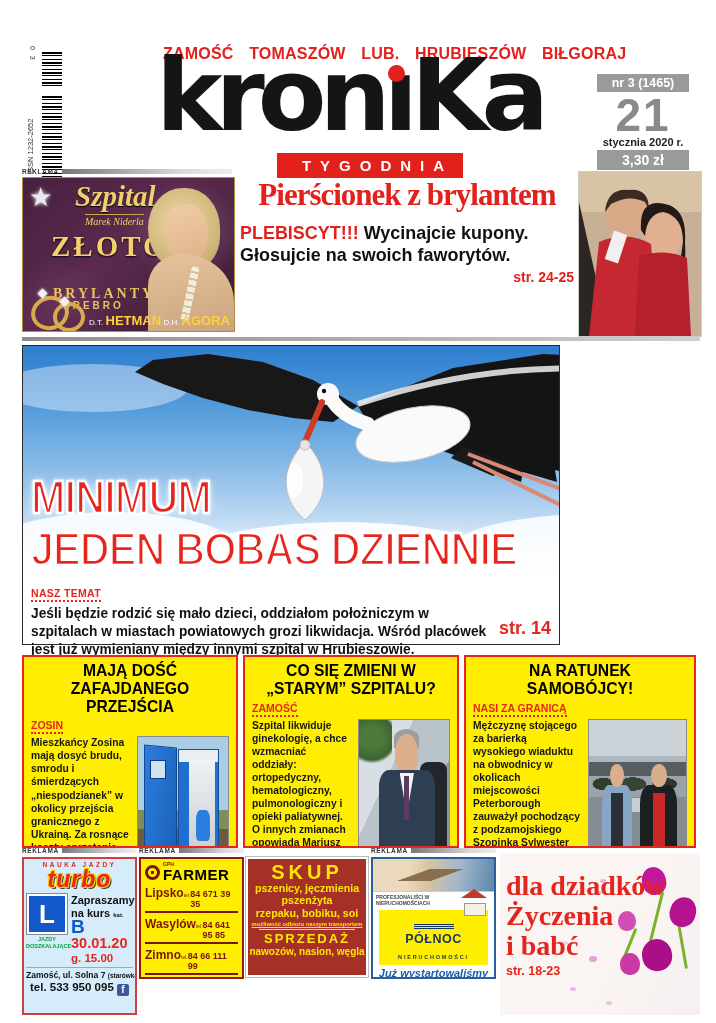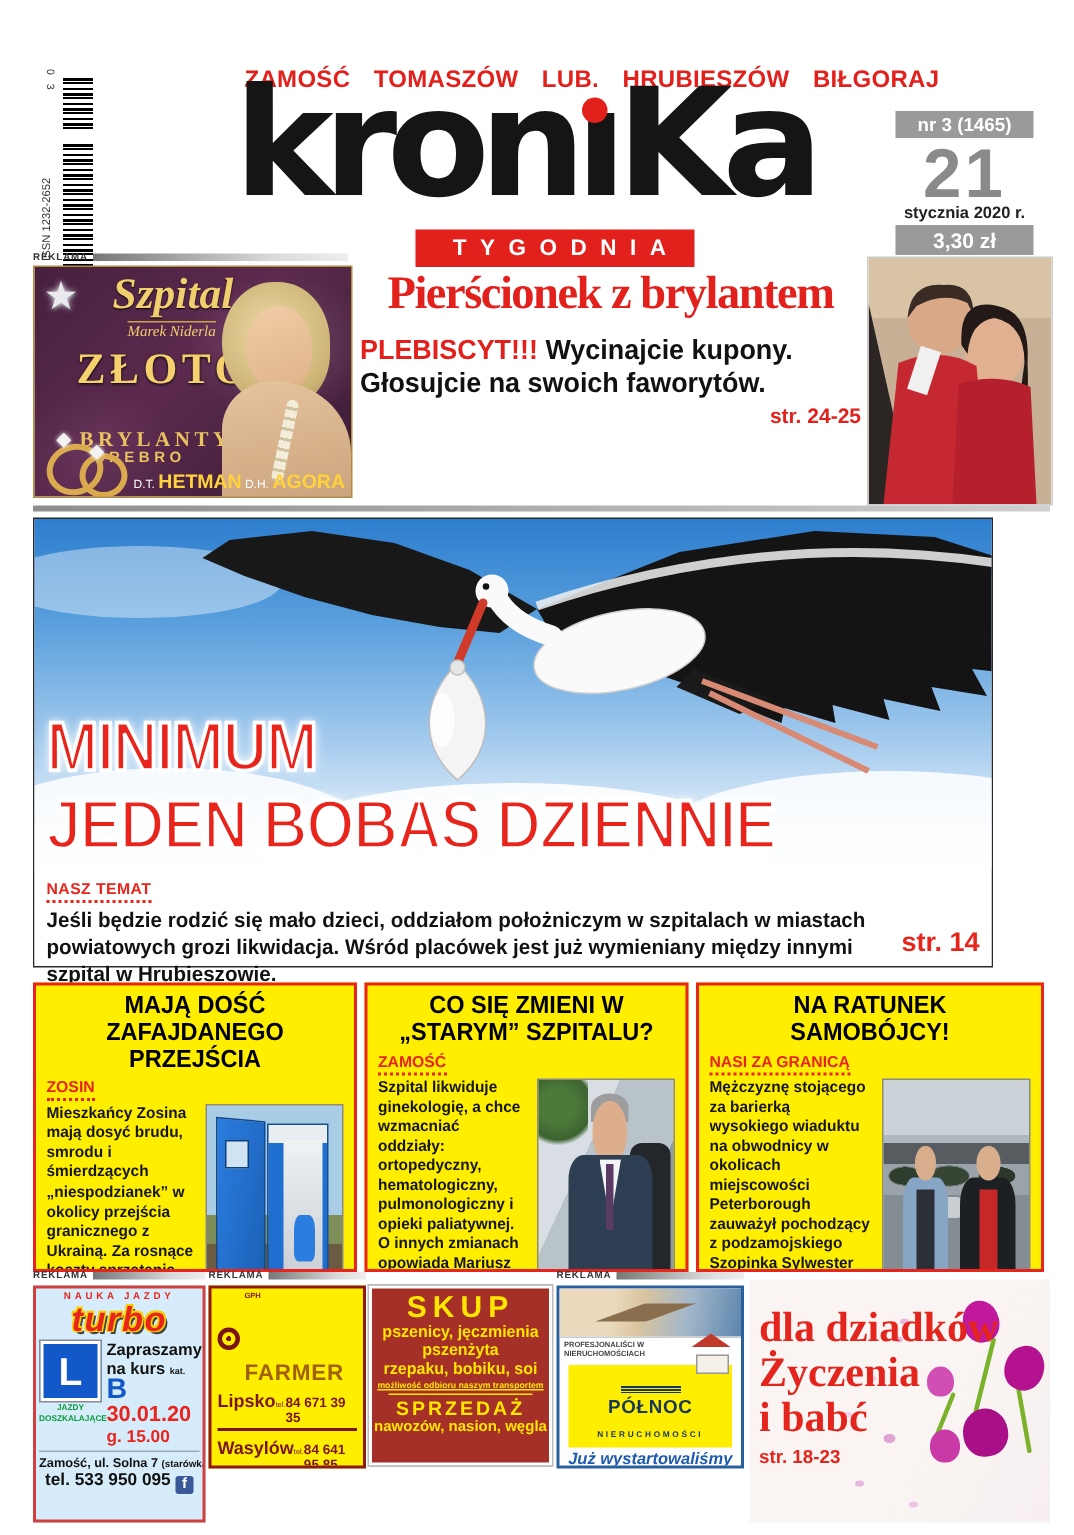--- a/index.html
+++ b/index.html
@@ -67,21 +67,21 @@
   .promo-sub{font-family:"Liberation Serif",serif;font-size:29px;color:#1d1d1d;text-align:center;line-height:1.05;}
   .promo-text{font-size:18.5px;font-weight:bold;line-height:1.22;margin-top:10px;color:#111;transform:scaleX(.97);transform-origin:left;}
   .promo-text .lead{color:#e2201c;}
   .promo-page{text-align:right;color:#e2201c;font-weight:bold;font-size:14px;margin-top:2px;}
 
   .couple{left:578px;top:171px;width:122px;height:164px;overflow:hidden;border:1px solid #ccc;}
 
   .top-divider{left:22px;top:337px;width:678px;height:4px;background:linear-gradient(to right,#8d8d8d,#cfcfcf);}
 
   
-  .banner{left:22px;top:345px;width:640px;height:300px;border:1px solid #2a2a2a;box-sizing:border-box;background:#fff;}
+  .banner{left:22px;top:345px;width:538px;height:300px;border:1px solid #2a2a2a;box-sizing:border-box;background:#fff;}
   .banner-sky{position:absolute;left:0;top:0;right:0;height:234px;overflow:hidden;
     background:linear-gradient(to bottom,#2d7ecf,#5aa0dd 30%,#9cc6ec 60%,#e8f2fb 90%,#f8fbff);}
   .banner-sky svg{position:absolute;left:0;top:0;}
   .headline{position:absolute;left:8px;font-weight:bold;color:#e8251d;white-space:nowrap;
     font-size:46px;line-height:1;letter-spacing:-1px;
     -webkit-text-stroke:2.5px #fff;
     text-shadow:0 0 5px rgba(255,255,255,.95),0 0 9px rgba(255,255,255,.8);
     transform:scaleX(.9);transform-origin:left;}
   .hl1{top:128px;}
   .hl2{top:180px;}
@@ -146,21 +146,21 @@
   .turbo-addr{font-size:8.5px;font-weight:bold;border-top:1px solid #9ab;margin-top:3px;padding-top:2px;white-space:nowrap;}
   .turbo-addr .note{font-size:6.5px;}
   .turbo-phone{font-size:11.5px;font-weight:bold;margin-top:1px;}
   .fb-icon{display:inline-block;width:12px;height:12px;background:#3b5998;color:#fff;font-size:10px;font-weight:bold;border-radius:2px;line-height:12px;vertical-align:-2px;}
 
   .farmer{left:139px;top:857px;width:105px;height:122px;background:#ffee00;border:2px solid #8d1a13;padding:3px 4px;}
   .farmer-head{display:flex;align-items:center;gap:3px;}
   .farmer-circle{width:15px;height:15px;border-radius:50%;border:3px solid #7a150d;box-sizing:border-box;background:radial-gradient(circle,#7a150d 25%,#ffee00 28%);}
   .farmer-brandcol{line-height:1;}
   .farmer-gph{font-size:5px;font-weight:bold;color:#7a150d;}
-  .farmer-brand{font-size:15px;font-weight:bold;color:#a16207;letter-spacing:0.5px;margin-top:41px;}
+  .farmer-brand{font-size:15px;font-weight:bold;color:#000000;letter-spacing:0.5px;}
   .farmer-row{display:flex;align-items:baseline;justify-content:space-between;border-bottom:2px solid #7a150d;padding:4px 0 2px;}
   .f-name{font-size:12px;font-weight:bold;color:#7a150d;}
   .f-tel{font-size:5px;color:#7a150d;}
   .f-phone{font-size:9px;font-weight:bold;color:#7a150d;}
 
   .skup{left:246px;top:857px;width:122px;height:120px;background:#a53028;border:2px solid #fff;outline:1px solid #bbb;color:#ffe500;text-align:center;padding:3px 1px;}
   .skup-title{font-size:20px;font-weight:bold;letter-spacing:4px;line-height:1;}
   .skup-line{font-size:11px;font-weight:bold;line-height:1.12;transform:scaleX(.97);}
   .skup-note{font-size:5.8px;font-weight:bold;text-decoration:underline;margin:2px 0;}
   .skup-hr{border:none;border-top:1px solid #ffe500;margin:2px 10px;}

